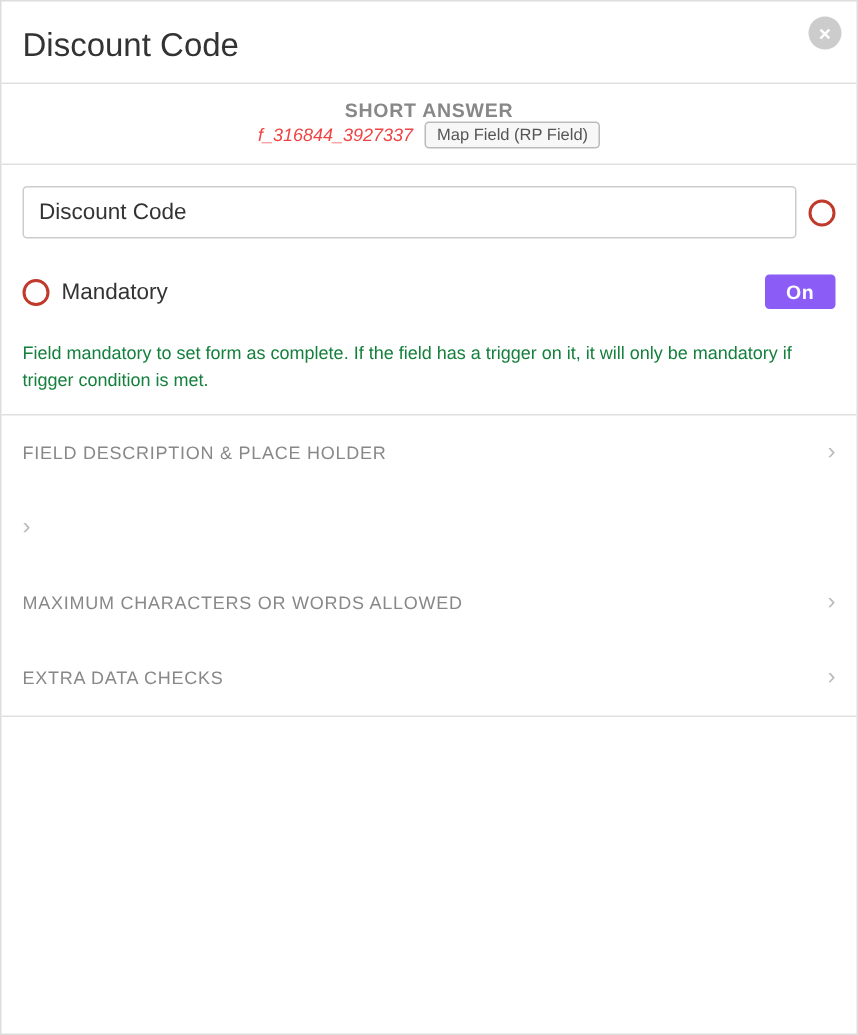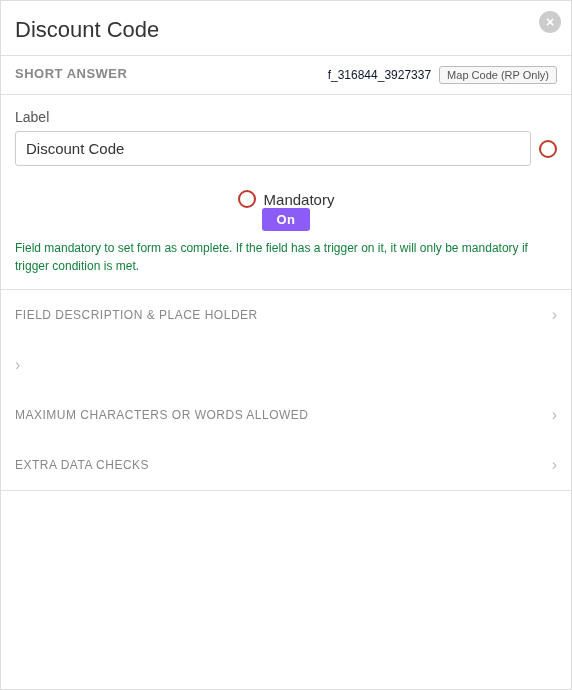--- a/index.html
+++ b/index.html
@@ -43,39 +43,41 @@
       padding: 16px 40px 12px 14px;
       border-bottom: 1px solid #e0e0e0;
     }
     .panel-title {
       font-size: 22px;
       font-weight: normal;
       color: #333;
     }
     .panel-subheader {
       display: flex;
-      align-items: flex-start;
+      align-items: center;
       justify-content: space-between;
       padding: 10px 14px 10px 14px;
       border-bottom: 1px solid #e0e0e0;
+      flex-direction: column;
     }
     .short-answer-label {
       font-size: 13px;
       font-weight: bold;
       color: #888;
       letter-spacing: 0.5px;
     }
     .field-id-map {
       display: flex;
       align-items: center;
       gap: 8px;
     }
     .field-id {
       font-size: 12px;
-      color: #0f172a;
+      color: #ef4444;
+      font-style: italic;
     }
     .map-field-btn {
       font-size: 11px;
       color: #555;
       border: 1px solid #bbb;
       background: #f7f7f7;
       border-radius: 3px;
       padding: 2px 7px;
       cursor: pointer;
     }
@@ -114,22 +116,21 @@
       flex-shrink: 0;
     }
     .mandatory-section {
       padding: 12px 14px 14px 14px;
       border-bottom: 1px solid #e0e0e0;
     }
     .mandatory-row {
       display: flex;
       align-items: center;
       justify-content: space-between;
-      margin-bottom: 8px;
-      flex-direction: column;
+      margin-bottom: 20px;
     }
     .mandatory-left {
       display: flex;
       align-items: center;
       gap: 8px;
     }
     .mandatory-label {
       font-size: 15px;
       color: #333;
     }
@@ -178,27 +179,26 @@
   <button class="close-btn">×</button>
 
   <div class="panel-header">
     <h1 class="panel-title">Discount Code</h1>
   </div>
 
   <div class="panel-subheader">
     <span class="short-answer-label">SHORT ANSWER</span>
     <div class="field-id-map">
       <span class="field-id">f_316844_3927337</span>
-      <button class="map-field-btn">Map Code (RP Only)</button>
+      <button class="map-field-btn">Map Field (RP Field)</button>
     </div>
   </div>
 
   <div class="panel-body">
     <div class="label-section">
-      <div class="label-text">Label</div>
       <div class="input-row">
         <input class="label-input" type="text" value="Discount Code" style="">
         <span class="red-dot"></span>
       </div>
     </div>
   </div>
 
   <div class="mandatory-section">
     <div class="mandatory-row">
       <div class="mandatory-left">

